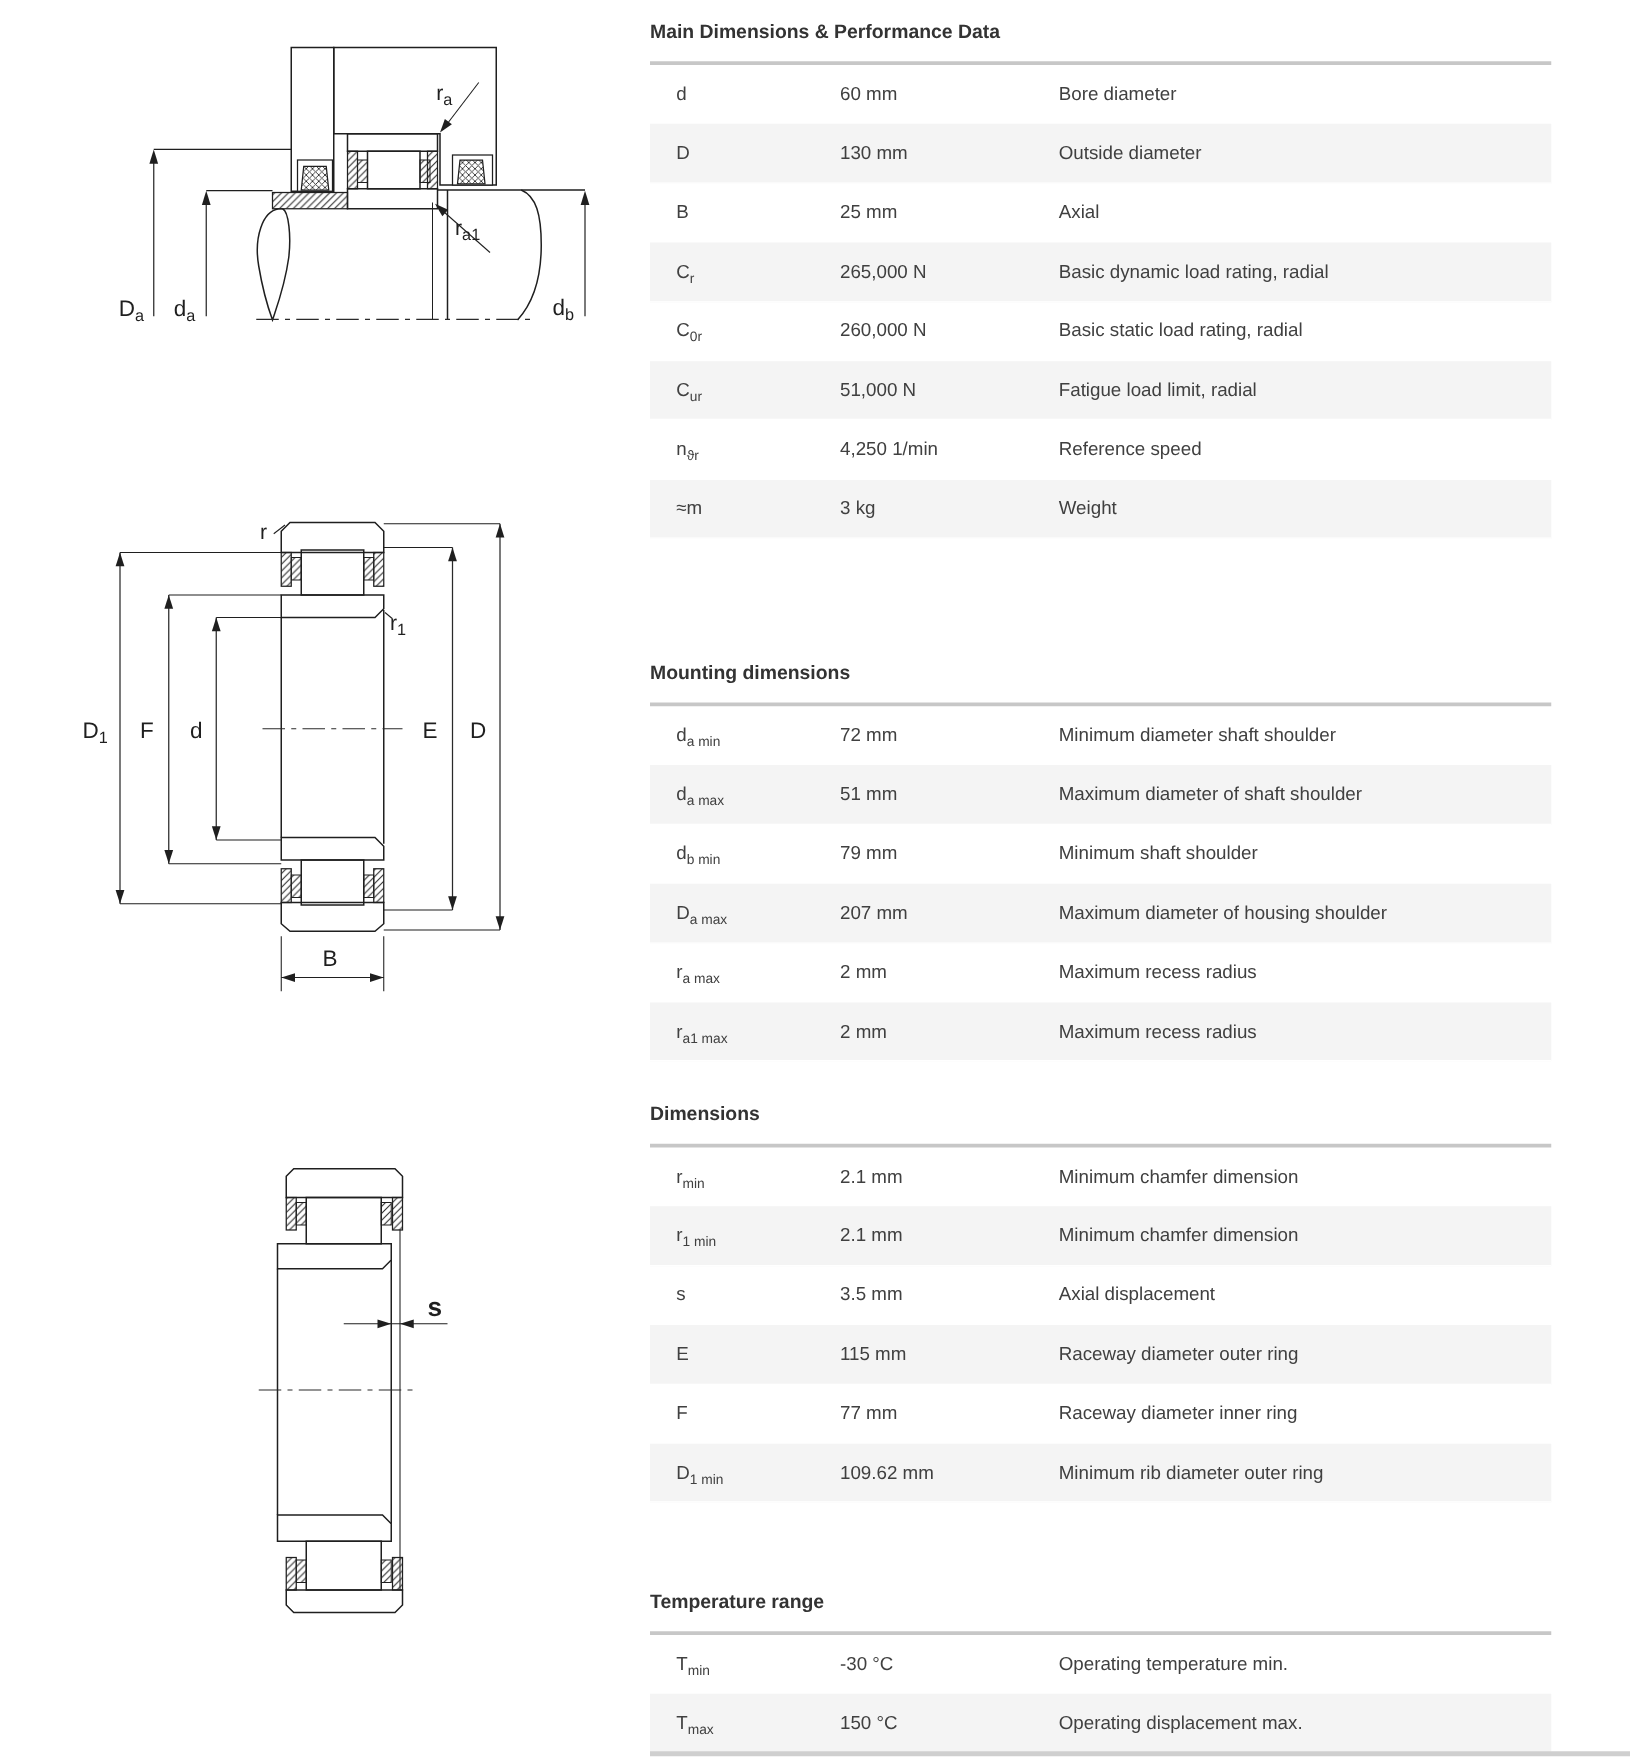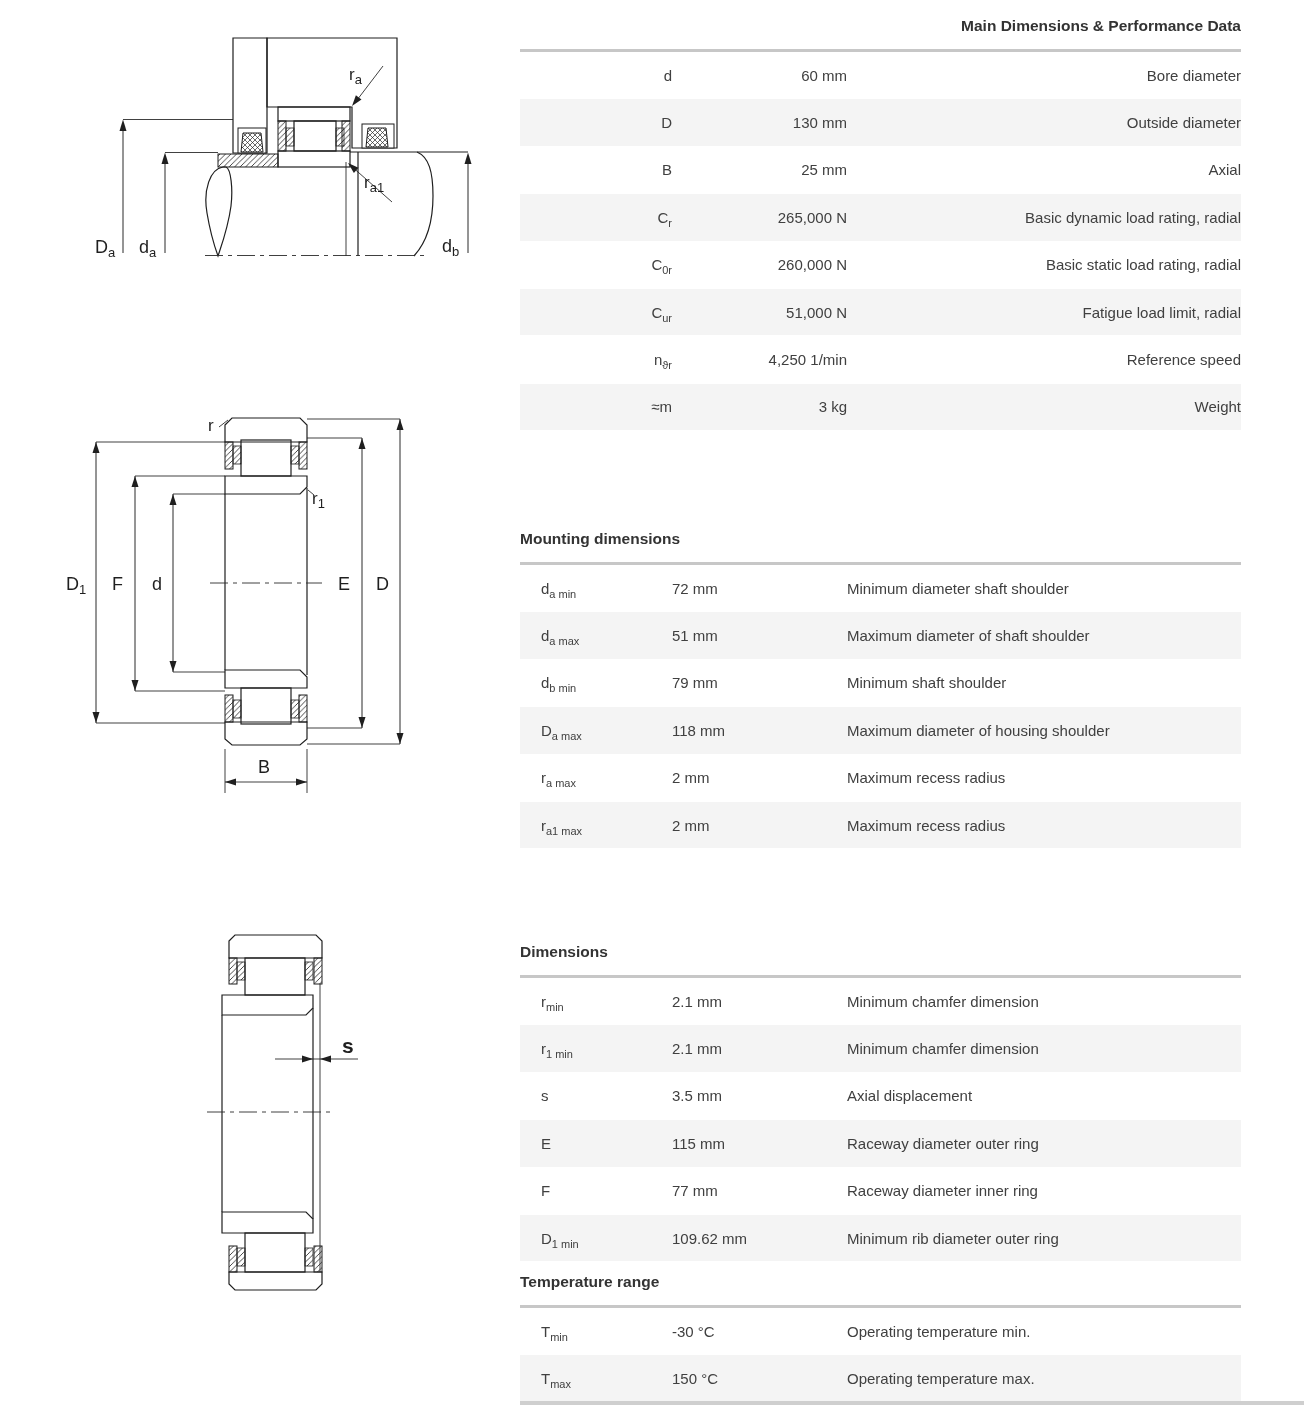--- a/index.html
+++ b/index.html
@@ -24,21 +24,21 @@
   .sec-title{font-size:15.5px;font-weight:bold;color:#333333;margin:0;line-height:20px;}
   .rule{height:3px;background:#c7c7c7;margin-top:13px;}
   .rows{width:721px;}
   .row{display:flex;align-items:center;height:47.4px;box-sizing:border-box;border-bottom:1px solid #ffffff;}
   .row:nth-child(even){background:#f4f4f4;}
   .c-sym{width:131px;padding-left:21px;box-sizing:content-box;}
   .c-val{width:175px;}
   .c-desc{flex:1;}
   sub{font-size:11px;line-height:0;}
   .bottom-rule{position:absolute;left:520px;top:1401px;width:784px;height:4px;background:#cfcfcf;}
-  #sec-main{top:16px;text-align:right;} #sec-mount{top:529px;} #sec-dims{top:942px;} #sec-temp{top:1272px;}
+  #sec-main{top:16px;} #sec-mount{top:529px;} #sec-dims{top:882px;} #sec-temp{top:1272px;}
 </style>
 </head>
 <body>
 
 <svg id="drawings" width="520" height="1410" viewBox="0 0 520 1410" xmlns="http://www.w3.org/2000/svg">
   <defs>
     <pattern id="hatch" width="8" height="8" patternUnits="userSpaceOnUse">
       <path d="M-1,1 L1,-1 M0,8 L8,0 M7,9 L9,7" stroke="#2a2a2a" stroke-width="0.9"></path>
     </pattern>
     <pattern id="hatchDense" width="5.5" height="5.5" patternUnits="userSpaceOnUse">
@@ -273,21 +273,21 @@
           <span class="c-val">51 mm</span>
           <span class="c-desc">Maximum diameter of shaft shoulder</span>
         </div>
       <div class="row">
           <span class="c-sym"><span>d</span><sub>b min</sub></span>
           <span class="c-val">79 mm</span>
           <span class="c-desc">Minimum shaft shoulder</span>
         </div>
       <div class="row">
           <span class="c-sym"><span>D</span><sub>a max</sub></span>
-          <span class="c-val">118 mm</span>
+          <span class="c-val">207 mm</span>
           <span class="c-desc">Maximum diameter of housing shoulder</span>
         </div>
       <div class="row">
           <span class="c-sym"><span>r</span><sub>a max</sub></span>
           <span class="c-val">2 mm</span>
           <span class="c-desc">Maximum recess radius</span>
         </div>
       <div class="row">
           <span class="c-sym"><span>r</span><sub>a1 max</sub></span>
           <span class="c-val">2 mm</span>
@@ -338,20 +338,20 @@
     <div class="rule"></div>
     <div class="rows">
       <div class="row">
           <span class="c-sym"><span>T</span><sub>min</sub></span>
           <span class="c-val">-30 °C</span>
           <span class="c-desc">Operating temperature min.</span>
         </div>
       <div class="row">
           <span class="c-sym"><span>T</span><sub>max</sub></span>
           <span class="c-val">150 °C</span>
-          <span class="c-desc">Operating temperature max.</span>
+          <span class="c-desc">Operating displacement max.</span>
         </div>
     </div>
   </div>
 
 </div>
 
 <div class="bottom-rule"></div>
 
 </body></html>

